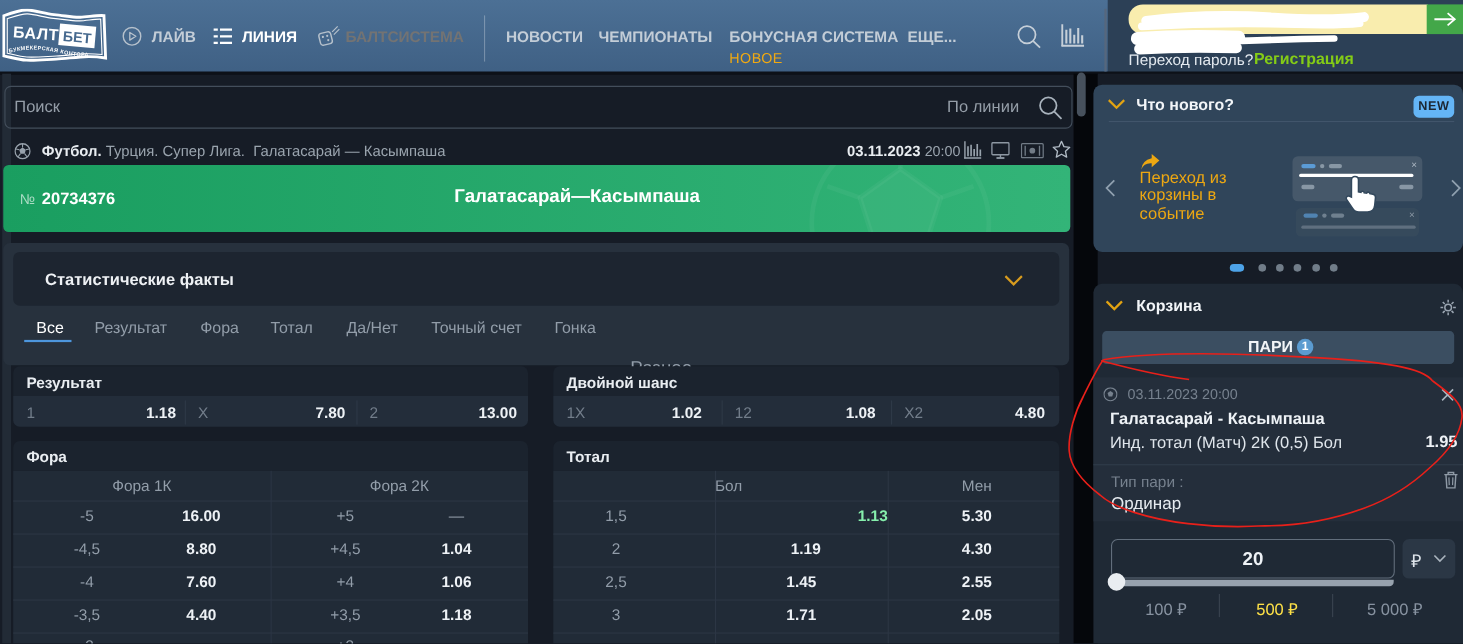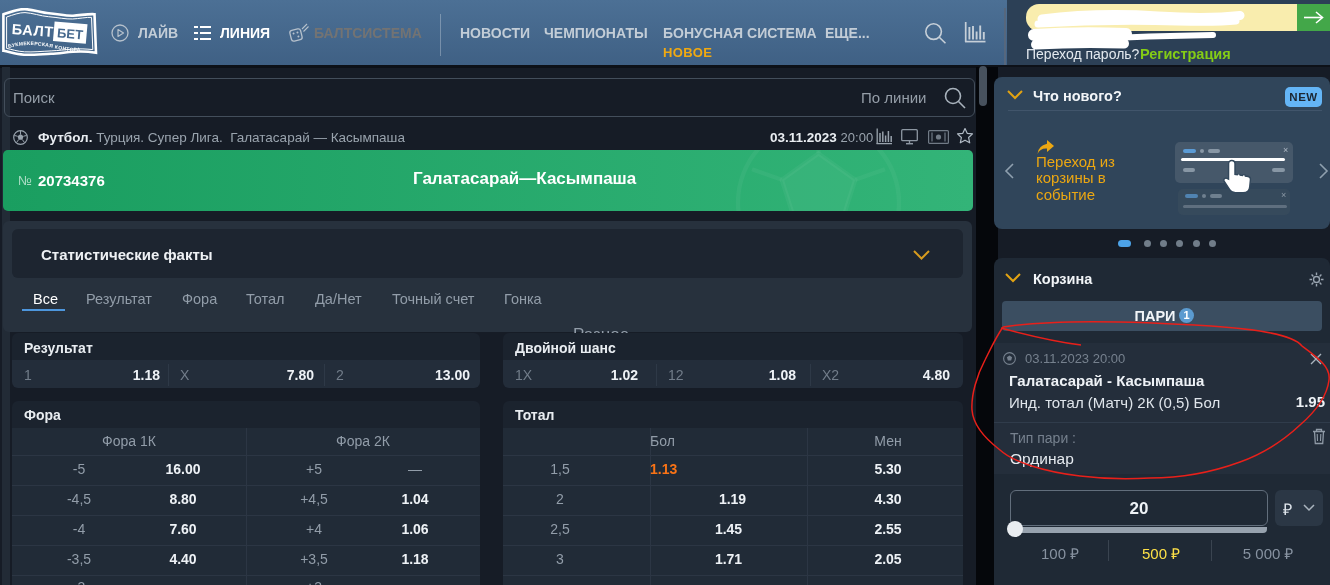--- a/index.html
+++ b/index.html
@@ -55,21 +55,21 @@
   </g>
   <g stroke="#b6c1cc" stroke-width="1.1">
       <line x1="15" y1="6" x2="20" y2="1"></line>
       <line x1="16.5" y1="8.5" x2="21.5" y2="3.5"></line>
     </g>
 </svg>
 <div class="abs" style="left:314px;top:25px;font-size:14px;font-weight:bold;color:#737373;">БАЛТСИСТЕМА</div>
 <div class="abs" style="left:460px;top:25px;font-size:14px;font-weight:bold;color:#c3cdd7;">НОВОСТИ</div>
 <div class="abs" style="left:544px;top:25px;font-size:14px;font-weight:bold;color:#c3cdd7;">ЧЕМПИОНАТЫ</div>
 <div class="abs" style="left:663px;top:25px;font-size:14px;font-weight:bold;color:#c3cdd7;">БОНУСНАЯ СИСТЕМА</div>
-<div class="abs" style="left:663px;top:45px;font-size:13px;font-weight:bold;color:#f0a912;letter-spacing:0.4px;">НОВОЕ</div>
+<div class="abs" style="left:663px;top:45px;font-size:13px;font-weight:normal;color:#f0a912;letter-spacing:0.4px;">НОВОЕ</div>
 <div class="abs" style="left:825px;top:25px;font-size:14px;font-weight:bold;color:#c3cdd7;">ЕЩЕ...</div>
 <svg class="abs" style="left:924px;top:22px;" width="24" height="23" viewBox="0 0 24 23">
   <circle cx="9.6" cy="9.6" r="7.8" fill="none" stroke="#c6cfd8" stroke-width="1.6"></circle>
   <line x1="15.3" y1="15.3" x2="21.5" y2="21.3" stroke="#c6cfd8" stroke-width="1.6"></line>
 </svg>
 <svg class="abs" style="left:964px;top:21px;" width="23" height="23" viewBox="0 0 23 23">
   <line x1="1.7" y1="1" x2="1.7" y2="21" stroke="#c6cfd8" stroke-width="1.7"></line>
   <line x1="1" y1="20.6" x2="21.5" y2="20.6" stroke="#c6cfd8" stroke-width="1.7"></line>
   <g stroke="#c6cfd8" stroke-width="1.9">
       <line x1="5.4" y1="6" x2="5.4" y2="18.5"></line>
@@ -232,21 +232,21 @@
 <div class="abs" style="left:650px;top:428px;width:157px;text-align:left;line-height:27px;font-size:14px;color:#929da9;">Бол</div>
 <div class="abs" style="left:813px;top:428px;width:150px;text-align:center;line-height:27px;font-size:14px;color:#929da9;">Мен</div>
 <div class="abs" style="left:650px;top:428px;width:1px;height:157px;background:#2c3644;"></div>
 <div class="abs" style="left:807px;top:428px;width:1px;height:157px;background:#2c3644;"></div>
 <div class="abs" style="left:503px;top:455px;width:460px;height:1px;background:#2c3644;"></div>
 <div class="abs" style="left:503px;top:485px;width:460px;height:1px;background:#2c3644;"></div>
 <div class="abs" style="left:503px;top:515px;width:460px;height:1px;background:#2c3644;"></div>
 <div class="abs" style="left:503px;top:545px;width:460px;height:1px;background:#2c3644;"></div>
 <div class="abs" style="left:503px;top:575px;width:460px;height:1px;background:#2c3644;"></div>
 <div class="abs" style="left:503px;top:461px;width:114px;text-align:center;font-size:14px;color:#929da9;">1,5</div>
-<div class="abs" style="left:650px;top:461px;width:157px;text-align:left;font-size:14px;font-weight:bold;color:#f97316;">1.13</div>
+<div class="abs" style="left:650px;top:461px;width:157px;text-align:right;font-size:14px;font-weight:bold;color:#86efac;">1.13</div>
 <div class="abs" style="left:813px;top:461px;width:150px;text-align:center;font-size:14px;font-weight:bold;color:#eef2f6;">5.30</div>
 <div class="abs" style="left:503px;top:491px;width:114px;text-align:center;font-size:14px;color:#929da9;">2</div>
 <div class="abs" style="left:654px;top:491px;width:157px;text-align:center;font-size:14px;font-weight:bold;color:#eef2f6;">1.19</div>
 <div class="abs" style="left:813px;top:491px;width:150px;text-align:center;font-size:14px;font-weight:bold;color:#eef2f6;">4.30</div>
 <div class="abs" style="left:503px;top:521px;width:114px;text-align:center;font-size:14px;color:#929da9;">2,5</div>
 <div class="abs" style="left:650px;top:521px;width:157px;text-align:center;font-size:14px;font-weight:bold;color:#eef2f6;">1.45</div>
 <div class="abs" style="left:813px;top:521px;width:150px;text-align:center;font-size:14px;font-weight:bold;color:#eef2f6;">2.55</div>
 <div class="abs" style="left:503px;top:551px;width:114px;text-align:center;font-size:14px;color:#929da9;">3</div>
 <div class="abs" style="left:650px;top:551px;width:157px;text-align:center;font-size:14px;font-weight:bold;color:#eef2f6;">1.71</div>
 <div class="abs" style="left:813px;top:551px;width:150px;text-align:center;font-size:14px;font-weight:bold;color:#eef2f6;">2.05</div>

